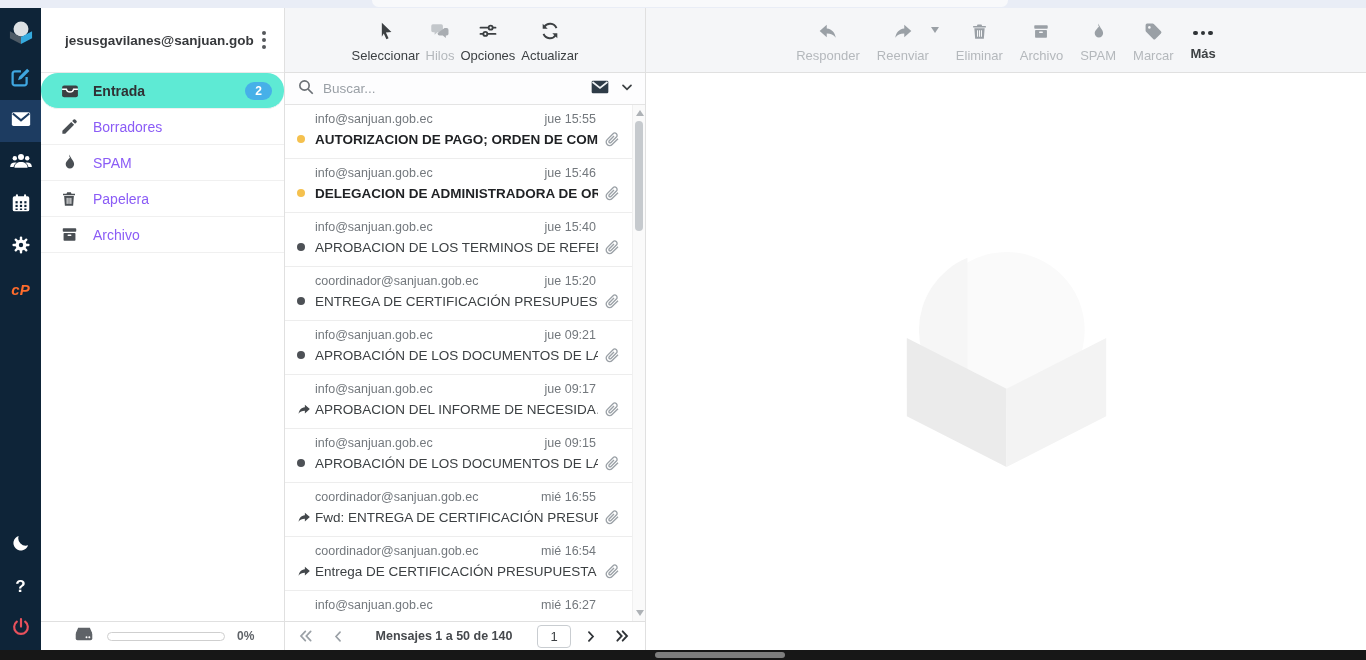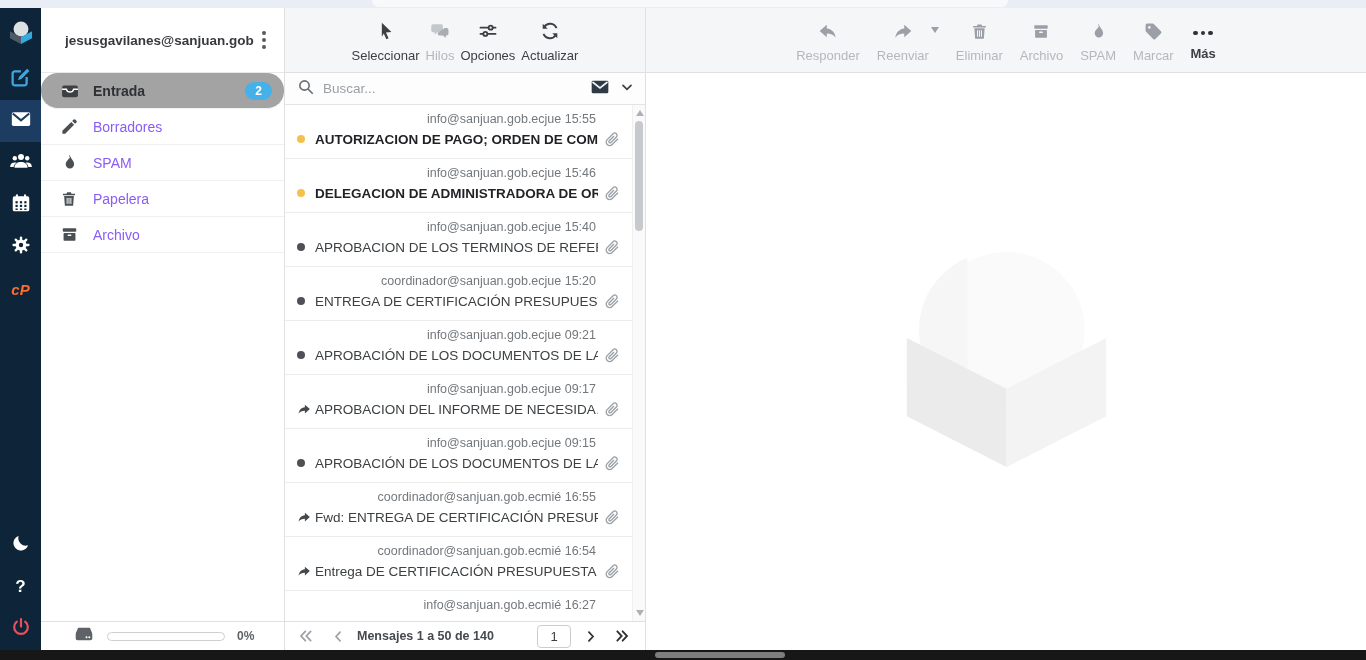--- a/index.html
+++ b/index.html
@@ -23,62 +23,62 @@
   .tm-text.cp { color:#ff6c2c; font-style:italic; font-size:15px; }
 
   
   .folders-col { width:244px; border-right:1px solid #e0e0e0; display:flex; flex-direction:column; flex:none; background:#fff; }
   .account-row { height:65px; flex:none; display:flex; align-items:center; padding:0 10px 0 24px; border-bottom:1px solid #e8e8e8; }
   .account-email { flex:1; font-size:13.5px; font-weight:bold; color:#37393c; white-space:nowrap; overflow:hidden; }
   .kebab { width:20px; display:flex; flex-direction:column; align-items:center; gap:3px; cursor:pointer; padding:4px 0; }
   .kebab i { width:4px; height:4px; border-radius:50%; background:#55585c; }
   .folder-list { flex:1; }
   .folder { height:36px; display:flex; align-items:center; padding:0 12px 0 19px; border-bottom:1px solid #f0f0f0; cursor:pointer; }
-  .folder.active { background:#a3a3a3;border-radius:17px; }
+  .folder.active { background:#5eead4;border-radius:17px; }
   .folder .f-icon { width:20px; height:20px; margin-right:13px; flex:none; display:flex; align-items:center; }
   .folder .f-label { flex:1; font-size:14px; color:#8b5cf6; }
   .folder.active .f-label { font-weight:bold; color:#2f3134; }
   .badge { background:#46b0e8; color:#fff; font-size:12px; font-weight:bold; border-radius:9px; padding:2px 10px; }
   .quota-row { height:29px; flex:none; border-top:1px solid #e0e0e0; display:flex; align-items:center; padding:0 14px 0 32px; gap:12px; }
   .quota-bar { width:118px; height:9px; border:1px solid #cfcfcf; border-radius:5px; background:#fff; }
   .quota-pct { font-size:12px; font-weight:bold; color:#5f6368; }
 
   
   .list-col { width:361px; flex:none; border-right:1px solid #e0e0e0; display:flex; flex-direction:column; background:#fff; }
   .list-toolbar { height:65px; flex:none; background:#f5f6f8; border-bottom:1px solid #e0e0e0; display:flex; align-items:center; justify-content:center; gap:6px; padding-top:4px; }
   .tb-btn { display:flex; flex-direction:column; align-items:center; gap:3px; cursor:pointer; color:#3c4043; }
   .tb-btn .tb-label { font-size:13px; }
   .tb-btn.disabled { color:#b4b8bc; }
   .search-row { height:32px; flex:none; display:flex; align-items:center; padding:0 10px 0 12px; border-bottom:1px solid #e4e4e4; background:#fdfdfe; gap:8px; }
   .search-input { flex:1; border:none; outline:none; font-size:13.5px; color:#3c4043; background:transparent; font-family:"Liberation Sans", sans-serif; }
   .search-input::placeholder { color:#9aa0a6; }
   .messages { flex:1; position:relative; overflow:hidden; }
   .msg-rows { margin-right:13px; }
   .msg { height:54px; border-bottom:1px solid #ededed; padding:7px 12px 0 12px; cursor:pointer; }
-  .msg .line1 { display:flex; justify-content:flex-end; margin-left:18px; margin-right:24px; font-size:12.5px; color:#73787d; }
+  .msg .line1 { display:flex; justify-content:space-between; margin-left:18px; margin-right:24px; font-size:12.5px; color:#73787d; }
   .msg .line2 { display:flex; align-items:center; margin-top:5px; }
   .status { width:18px; flex:none; display:flex; align-items:center; }
   .dot { width:8px; height:8px; border-radius:50%; }
   .dot.unread { background:#f5c14e; }
   .dot.read { background:#4d5156; }
   .subject { flex:1; font-size:13.5px; color:#3c4043; white-space:nowrap; overflow:hidden; }
   .msg.unread .subject { font-weight:bold; color:#1f2124; }
   .clip { flex:none; margin-left:6px; display:flex; }
   .msg.partial { height:27px; overflow:hidden; border-bottom:none; }
 
   
   .v-scroll { position:absolute; top:0; right:0; bottom:0; width:13px; background:#fafafa; border-left:1px solid #f0f0f0; }
   .v-scroll .arrow { position:absolute; left:3px; width:0; height:0; border-left:4px solid transparent; border-right:4px solid transparent; }
   .v-scroll .arrow.up { top:5px; border-bottom:6px solid #aeb2b6; }
   .v-scroll .arrow.down { bottom:5px; border-top:6px solid #aeb2b6; }
   .v-scroll .vthumb { position:absolute; left:2px; top:16px; width:8px; height:110px; background:#c6cace; border-radius:4px; }
 
   .list-footer { height:29px; flex:none; border-top:1px solid #e0e0e0; display:flex; align-items:center; padding:0 10px 0 8px; gap:6px; }
   .pg-btn { width:26px; height:24px; display:flex; align-items:center; justify-content:center; cursor:pointer; }
-  .pg-summary { flex:1; font-size:12.5px; font-weight:bold; color:#46494d; }
+  .pg-summary { flex:1; text-align:center; font-size:12.5px; font-weight:bold; color:#46494d; }
   .page-input { width:34px; height:23px; border:1px solid #c9cdd1; border-radius:4px; text-align:center; font-size:13px; color:#3c4043; outline:none; font-family:"Liberation Sans", sans-serif; }
 
   
   .content-col { flex:1; display:flex; flex-direction:column; background:#fff; }
   .msg-toolbar { height:65px; flex:none; background:#f5f6f8; border-bottom:1px solid #e0e0e0; display:flex; align-items:center; justify-content:center; gap:17px; padding-top:4px; }
   .mtb { display:flex; align-items:center; gap:2px; }
   .caret { width:0; height:0; border-left:4.5px solid transparent; border-right:4.5px solid transparent; border-top:6px solid #9aa0a6; margin-bottom:24px; cursor:pointer; }
   .content-body { flex:1; display:flex; align-items:center; justify-content:center; }
 
   .ellipsis-dots { display:flex; gap:3px; height:20px; align-items:center; }

